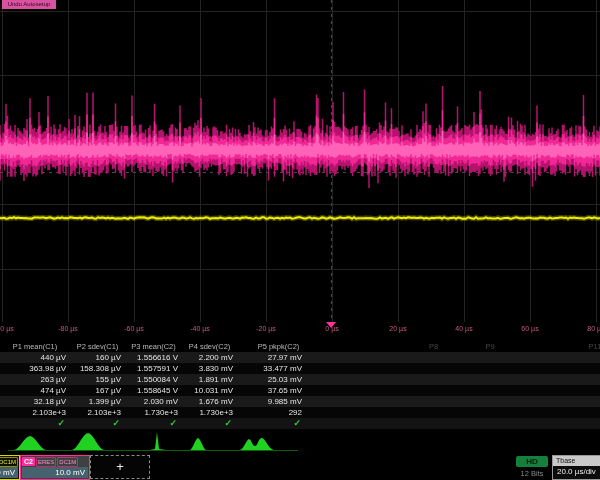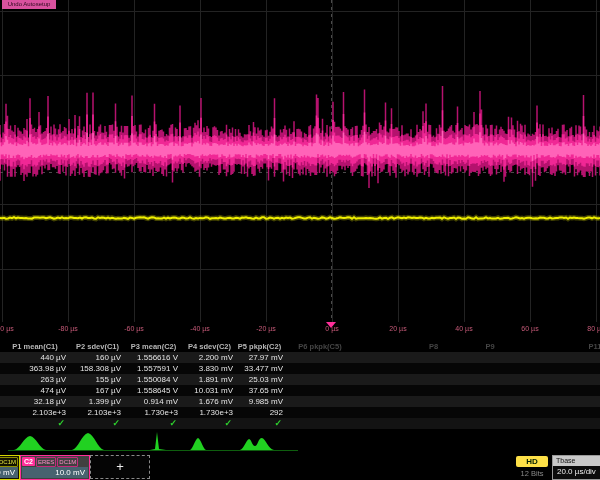--- a/index.html
+++ b/index.html
@@ -29,21 +29,21 @@
     font-size:7px;color:#c65a78;white-space:nowrap;}
   .trig-marker{position:absolute;left:326px;top:322px;width:0;height:0;
     border-left:5px solid transparent;border-right:5px solid transparent;
     border-top:6px solid #ff2f9a;}
 
   
   .measure-table{position:absolute;left:0;top:341px;width:600px;height:89px;}
   .stripe{position:absolute;left:0;width:600px;height:11px;}
   .mcol{position:absolute;top:0;height:89px;}
   .mhead{height:11px;line-height:11px;font-size:7.5px;color:#b8b8b8;
-    text-align:center;white-space:nowrap;overflow:hidden;font-weight:bold;}
+    text-align:center;white-space:nowrap;overflow:hidden;}
   .dim .mhead{color:#454545;}
   .mval{height:11px;line-height:11px;font-size:8px;color:#e4e4e4;
     text-align:right;padding-right:4px;white-space:nowrap;}
   .mcheck{height:11px;line-height:11px;font-size:9px;color:#2ed32e;
     text-align:right;padding-right:5px;font-weight:bold;}
 
   
   .histicons{position:absolute;left:0;top:430px;}
 
   
@@ -59,21 +59,21 @@
     font-size:8px;text-align:right;padding-right:3px;margin:0 1px;}
   .c1-box{left:-58px;width:76px;border-color:#d6d600;background:#121200;}
   .c1-box .mini-badge{border-color:#8f8f00;color:#e8e840;}
   .c2-box{left:20px;width:68px;border-color:#ff2f9a;background:#404040;}
   .c2-box .chip{background:#ff2f9a;color:#fff;}
   .c2-box .mini-badge{border-color:#c42a7c;color:#ff8fc8;}
   .add-box{position:absolute;left:90px;top:0;width:58px;height:22px;
     border:1px dashed #8a8a8a;background:#050505;color:#eee;
     font-size:13px;line-height:22px;text-align:center;}
   .hd-badge{position:absolute;left:516px;top:1px;width:32px;height:11px;
-    background:#fde047;color:#032003;font-size:8px;font-weight:bold;
+    background:#15803d;color:#032003;font-size:8px;font-weight:bold;
     line-height:11px;text-align:center;border-radius:2px;}
   .bits-label{position:absolute;left:512px;top:14px;width:40px;
     color:#8a8a8a;font-size:7.5px;text-align:center;}
   .tbase-box{position:absolute;left:552px;top:0;width:90px;height:23px;
     border:1px solid #999;background:#0c0c0c;}
   .tb-head{height:10px;line-height:10px;background:#c9c9c9;color:#111;
     font-size:7px;padding-left:3px;}
   .tb-val{color:#eee;font-size:8px;line-height:12px;padding-left:4px;
     white-space:nowrap;}
 </style>
@@ -136,46 +136,43 @@
         <div class="mval">1.399 µV</div>
         <div class="mval">2.103e+3</div>
         <div class="mcheck">✓</div>
       </div>
       <div class="mcol" style="left: 125px; width: 57px;">
         <div class="mhead">P3 mean(C2)</div>
         <div class="mval">1.556616 V</div>
         <div class="mval">1.557591 V</div>
         <div class="mval">1.550084 V</div>
         <div class="mval">1.558645 V</div>
-        <div class="mval">0.914 mV</div>
+        <div class="mval">2.030 mV</div>
         <div class="mval">1.730e+3</div>
         <div class="mcheck">✓</div>
       </div>
       <div class="mcol" style="left: 182px; width: 55px;">
         <div class="mhead">P4 sdev(C2)</div>
         <div class="mval">2.200 mV</div>
         <div class="mval">3.830 mV</div>
         <div class="mval">1.891 mV</div>
         <div class="mval">10.031 mV</div>
         <div class="mval">1.676 mV</div>
         <div class="mval">1.730e+3</div>
         <div class="mcheck">✓</div>
       </div>
-      <div class="mcol" style="left: 232px; width: 55px;">
+      <div class="mcol" style="left: 251px; width: 55px;">
         <div class="mhead">P5 pkpk(C2)</div>
         <div class="mval">27.97 mV</div>
         <div class="mval">33.477 mV</div>
         <div class="mval">25.03 mV</div>
         <div class="mval">37.65 mV</div>
         <div class="mval">9.985 mV</div>
         <div class="mval">292</div>
         <div class="mcheck">✓</div>
-      </div>
-      <div class="mcol dim" style="left: 292px; width: 56px;">
-        <div class="mhead">P6 pkpk(C5)</div>
       </div>
       <div class="mcol dim" style="left: 405px; width: 57px;">
         <div class="mhead">P8</div>
       </div>
       <div class="mcol dim" style="left: 462px; width: 56px;">
         <div class="mhead">P9</div>
       </div>
       <div class="mcol dim" style="left: 575px; width: 40px;">
         <div class="mhead">P11</div>
       </div>

